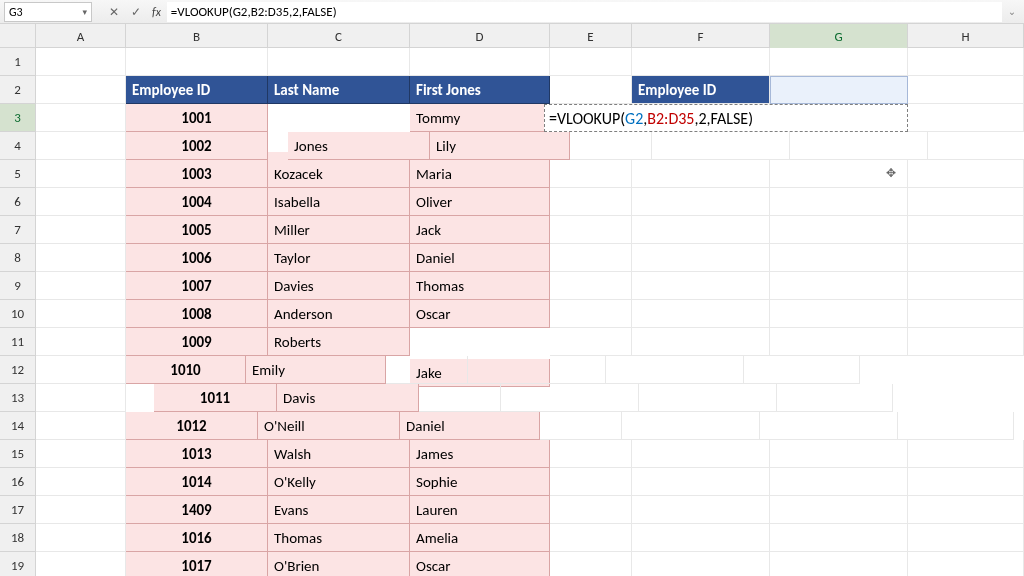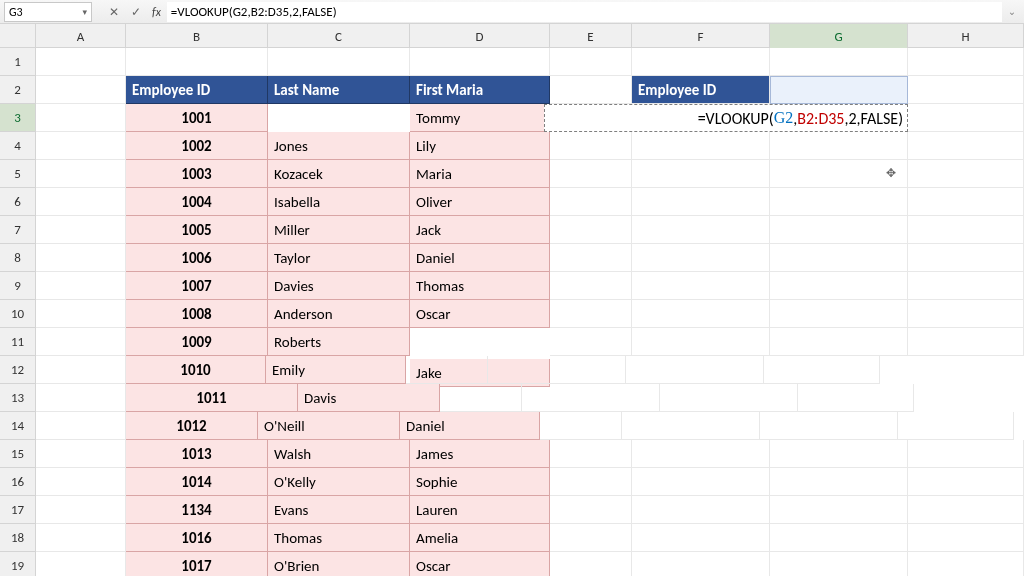--- a/index.html
+++ b/index.html
@@ -183,21 +183,21 @@
     z-index: 6;
     height: 28px;
     display: flex;
     align-items: center;
     font-size: 16px;
     background: #fff;
     border: 1px dashed #7f7f7f;
     padding: 0 4px;
     white-space: nowrap;
   }
-  .tok-ref1 { color: #0070c0; font-family: Liberation Serif, serif; }
+  .tok-ref1 { color: #0070c0; }
   .tok-ref2 { color: #c00000; }
   .cursor-dot {
     position: absolute;
     font-size: 12px;
     color: #666;
     z-index: 4;
     pointer-events: none;
   }
   
   .col-h.active, .row-h.active { background: #d5e2cf; color: #0b6b2f; }
@@ -263,40 +263,40 @@
         <div class="cell cD" style="width: 140px;"></div>
         <div class="cell cE" style="width: 82px;"></div>
         <div class="cell cF" style="width: 138px;"></div>
         <div class="cell cG" style="width: 138px;"></div>
         <div class="cell cH" style="width: 116px;"></div>
       </div>
       <div class="crow">
         <div class="cell cA" style="width: 90px;"></div>
         <div class="cell cB hdr" style="width: 142px;">Employee ID</div>
         <div class="cell cC hdr" style="width: 142px;">Last Name</div>
-        <div class="cell cD hdr" style="width: 140px;">First Maria</div>
+        <div class="cell cD hdr" style="width: 140px;">First Jones</div>
         <div class="cell cE" style="width: 82px;"></div>
         <div class="cell cF lookup-hdr" style="width: 138px;">Employee ID</div>
         <div class="cell cG lookup-slot" style="width: 138px;"></div>
         <div class="cell cH" style="width: 116px;"></div>
       </div>
       <div class="crow">
         <div class="cell cA" style="width: 90px;"></div>
         <div class="cell cB data idcol" style="width: 142px;">1001</div>
         <div class="cell cC data" style="width: 142px; margin-top: 48px;">Smith</div>
         <div class="cell cD data" style="width: 140px;">Tommy</div>
         <div class="cell cE" style="width: 82px;"></div>
         <div class="cell cF" style="width: 138px;"></div>
         <div class="cell cG" style="width: 138px;"></div>
         <div class="cell cH" style="width: 116px;"></div>
       </div>
       <div class="crow">
         <div class="cell cA" style="width: 90px;"></div>
         <div class="cell cB data idcol" style="width: 142px;">1002</div>
-        <div class="cell cC data" style="width: 142px;">Jones</div>
+        <div class="cell cC data" style="width: 142px; margin-left: 20px;">Jones</div>
         <div class="cell cD data" style="width: 140px;">Lily</div>
         <div class="cell cE" style="width: 82px;"></div>
         <div class="cell cF" style="width: 138px;"></div>
         <div class="cell cG" style="width: 138px;"></div>
         <div class="cell cH" style="width: 116px;"></div>
       </div>
       <div class="crow">
         <div class="cell cA" style="width: 90px;"></div>
         <div class="cell cB data idcol" style="width: 142px;">1003</div>
         <div class="cell cC data" style="width: 142px;">Kozacek</div>
@@ -361,30 +361,30 @@
         <div class="cell cB data idcol" style="width: 142px;">1009</div>
         <div class="cell cC data" style="width: 142px;">Roberts</div>
         <div class="cell cD data" style="width: 140px; margin-top: 31px;">Jake</div>
         <div class="cell cE" style="width: 82px;"></div>
         <div class="cell cF" style="width: 138px;"></div>
         <div class="cell cG" style="width: 138px;"></div>
         <div class="cell cH" style="width: 116px;"></div>
       </div>
       <div class="crow">
         <div class="cell cA" style="width: 90px;"></div>
-        <div class="cell cB data idcol" style="width: 140px;">1010</div>
+        <div class="cell cB data idcol" style="width: 120px;">1010</div>
         <div class="cell cD data" style="width: 140px;">Emily</div>
         <div class="cell cE" style="width: 82px;"></div>
         <div class="cell cF" style="width: 138px;"></div>
         <div class="cell cG" style="width: 138px;"></div>
         <div class="cell cH" style="width: 116px;"></div>
       </div>
       <div class="crow">
         <div class="cell cA" style="width: 90px;"></div>
-        <div class="cell cB data idcol" style="width: 172px;">1011</div>
+        <div class="cell cB data idcol" style="width: 123px; margin-left: 28px;">1011</div>
         <div class="cell cC data" style="width: 142px;">Davis</div>
         <div class="cell cE" style="width: 82px;"></div>
         <div class="cell cF" style="width: 138px;"></div>
         <div class="cell cG" style="width: 138px;"></div>
         <div class="cell cH" style="width: 116px;"></div>
       </div>
       <div class="crow">
         <div class="cell cA" style="width: 90px;"></div>
         <div class="cell cB data idcol" style="width: 132px;">1012</div>
         <div class="cell cC data" style="width: 142px;">O'Neill</div>
@@ -409,21 +409,21 @@
         <div class="cell cB data idcol" style="width: 142px;">1014</div>
         <div class="cell cC data" style="width: 142px;">O'Kelly</div>
         <div class="cell cD data" style="width: 140px;">Sophie</div>
         <div class="cell cE" style="width: 82px;"></div>
         <div class="cell cF" style="width: 138px;"></div>
         <div class="cell cG" style="width: 138px;"></div>
         <div class="cell cH" style="width: 116px;"></div>
       </div>
       <div class="crow">
         <div class="cell cA" style="width: 90px;"></div>
-        <div class="cell cB data idcol" style="width: 142px;">1134</div>
+        <div class="cell cB data idcol" style="width: 142px;">1409</div>
         <div class="cell cC data" style="width: 142px;">Evans</div>
         <div class="cell cD data" style="width: 140px;">Lauren</div>
         <div class="cell cE" style="width: 82px;"></div>
         <div class="cell cF" style="width: 138px;"></div>
         <div class="cell cG" style="width: 138px;"></div>
         <div class="cell cH" style="width: 116px;"></div>
       </div>
       <div class="crow">
         <div class="cell cA" style="width: 90px;"></div>
         <div class="cell cB data idcol" style="width: 142px;">1016</div>
@@ -439,21 +439,21 @@
         <div class="cell cB data idcol" style="width: 142px;">1017</div>
         <div class="cell cC data" style="width: 142px;">O'Brien</div>
         <div class="cell cD data" style="width: 140px;">Oscar</div>
         <div class="cell cE" style="width: 82px;"></div>
         <div class="cell cF" style="width: 138px;"></div>
         <div class="cell cG" style="width: 138px;"></div>
         <div class="cell cH" style="width: 116px;"></div>
       </div>
     </div>
   <div class="editing-outline" id="edit-outline" style="left: 770px; top: 80px; width: 138px; height: 28px;"></div>
-  <div class="formula-cell" id="formula-overlay" style="left: 544px; top: 80px; width: 364px; justify-content: flex-end;">
+  <div class="formula-cell" id="formula-overlay" style="left: 544px; top: 80px; width: 364px;">
     <span>=VLOOKUP(</span>
       <span class="tok-ref1">G2</span>
       <span>,</span>
       <span class="tok-ref2">B2:D35</span>
       <span>,</span>
       <span>2,FALSE)</span>
   </div>
   <div class="cursor-dot" id="cursor-dot" style="left: 886px; top: 142px;">✥</div>
 </div>
 

